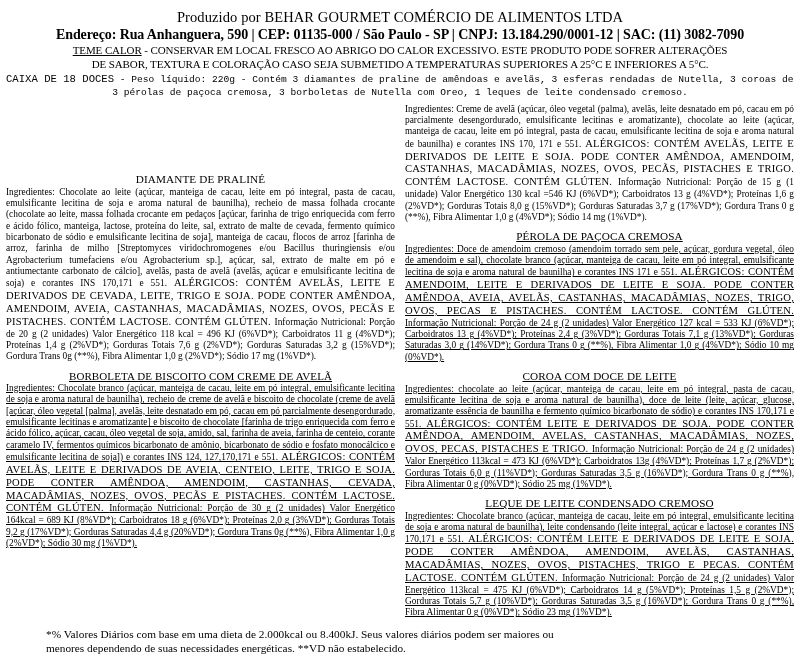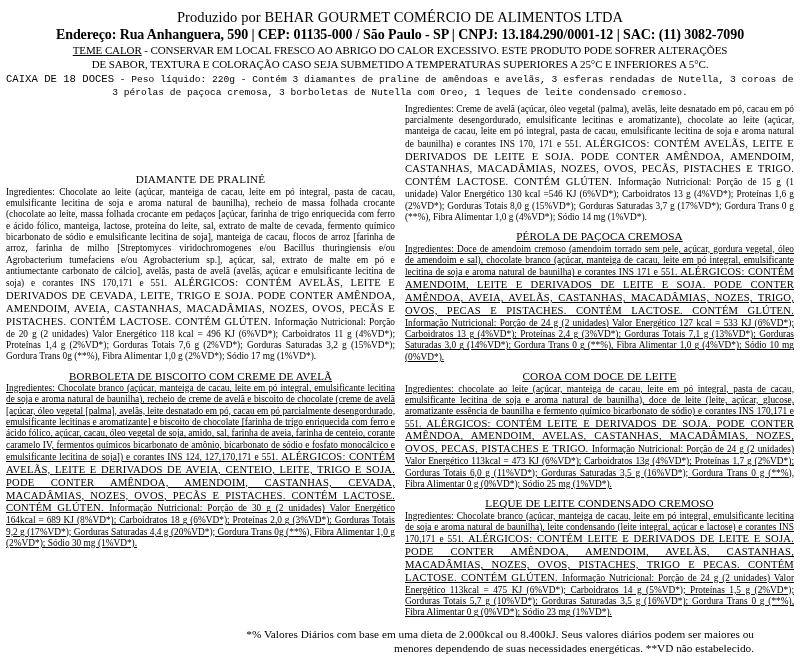--- a/index.html
+++ b/index.html
@@ -92,21 +92,21 @@
     hyphens: none;
   }
   .sec-body .caps {
     font-size: 10.6px;
     letter-spacing: .2px;
   }
 
   
   .footer {
     margin-top: 6px;
-    text-align: right;
+    text-align: left;
     font-size: 11.3px;
     line-height: 1.3;
     padding: 0 40px;
   }
 </style>
 </head>
 <body>
 
 <div class="label-sheet">
 

